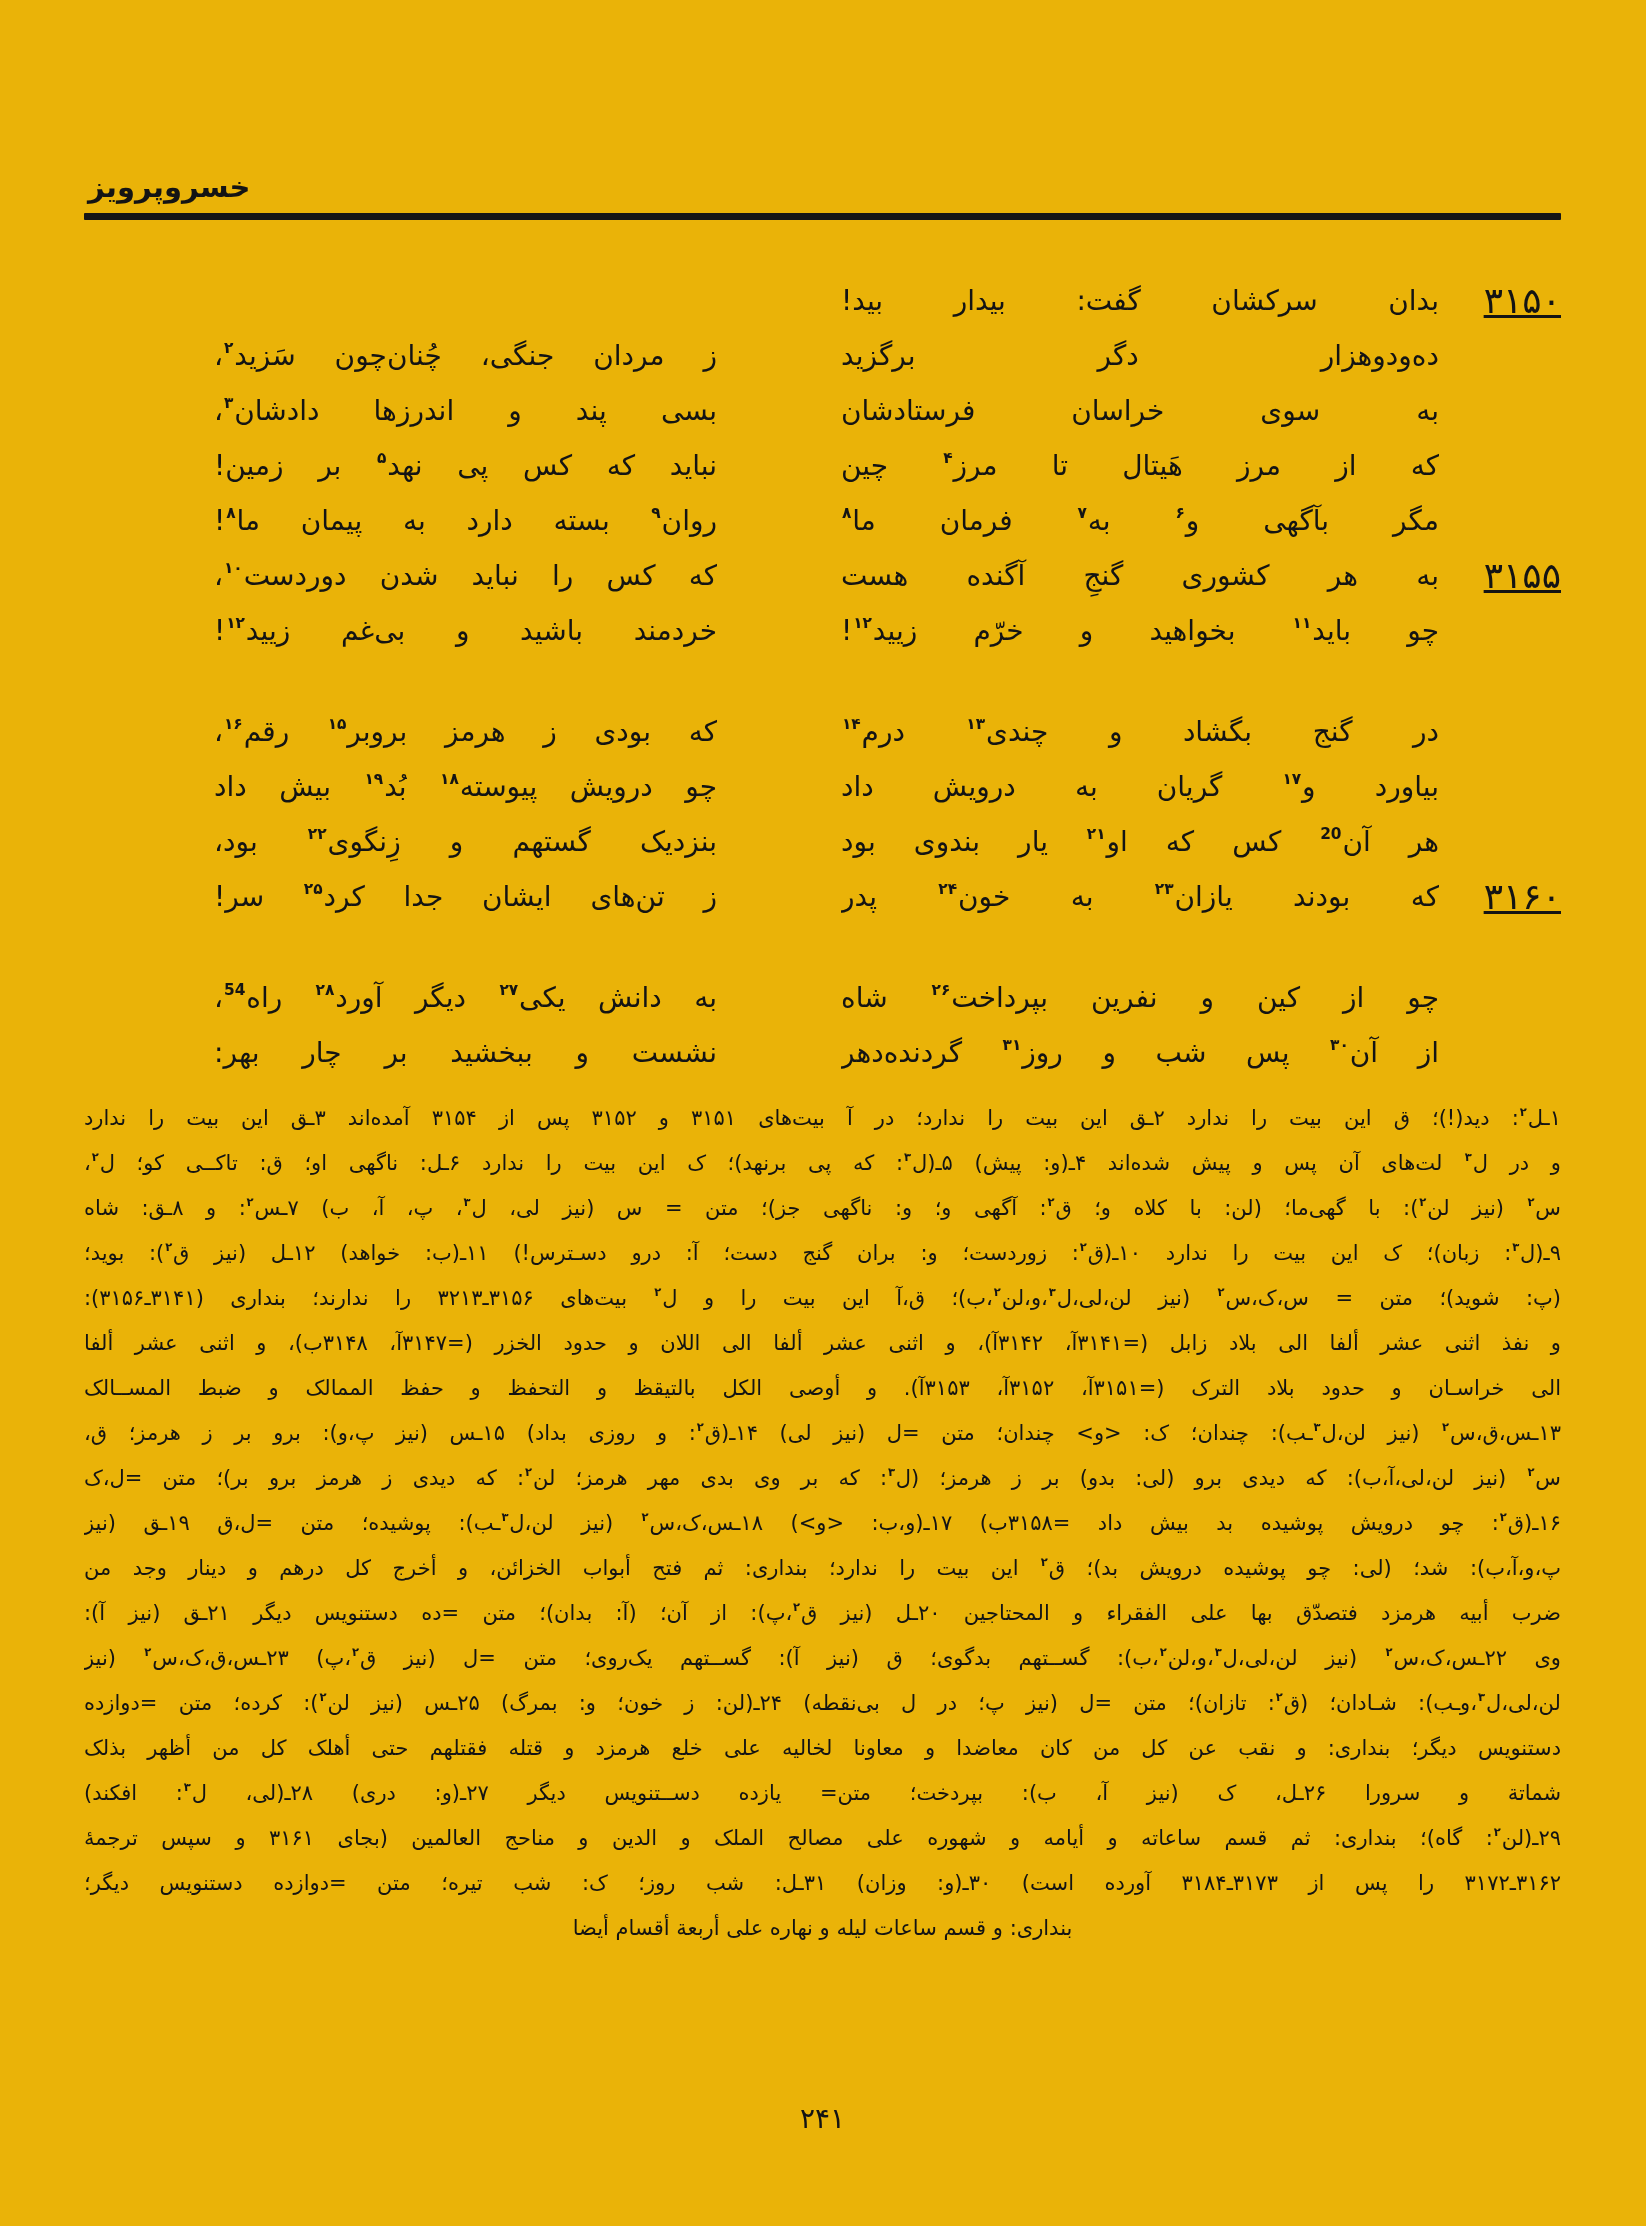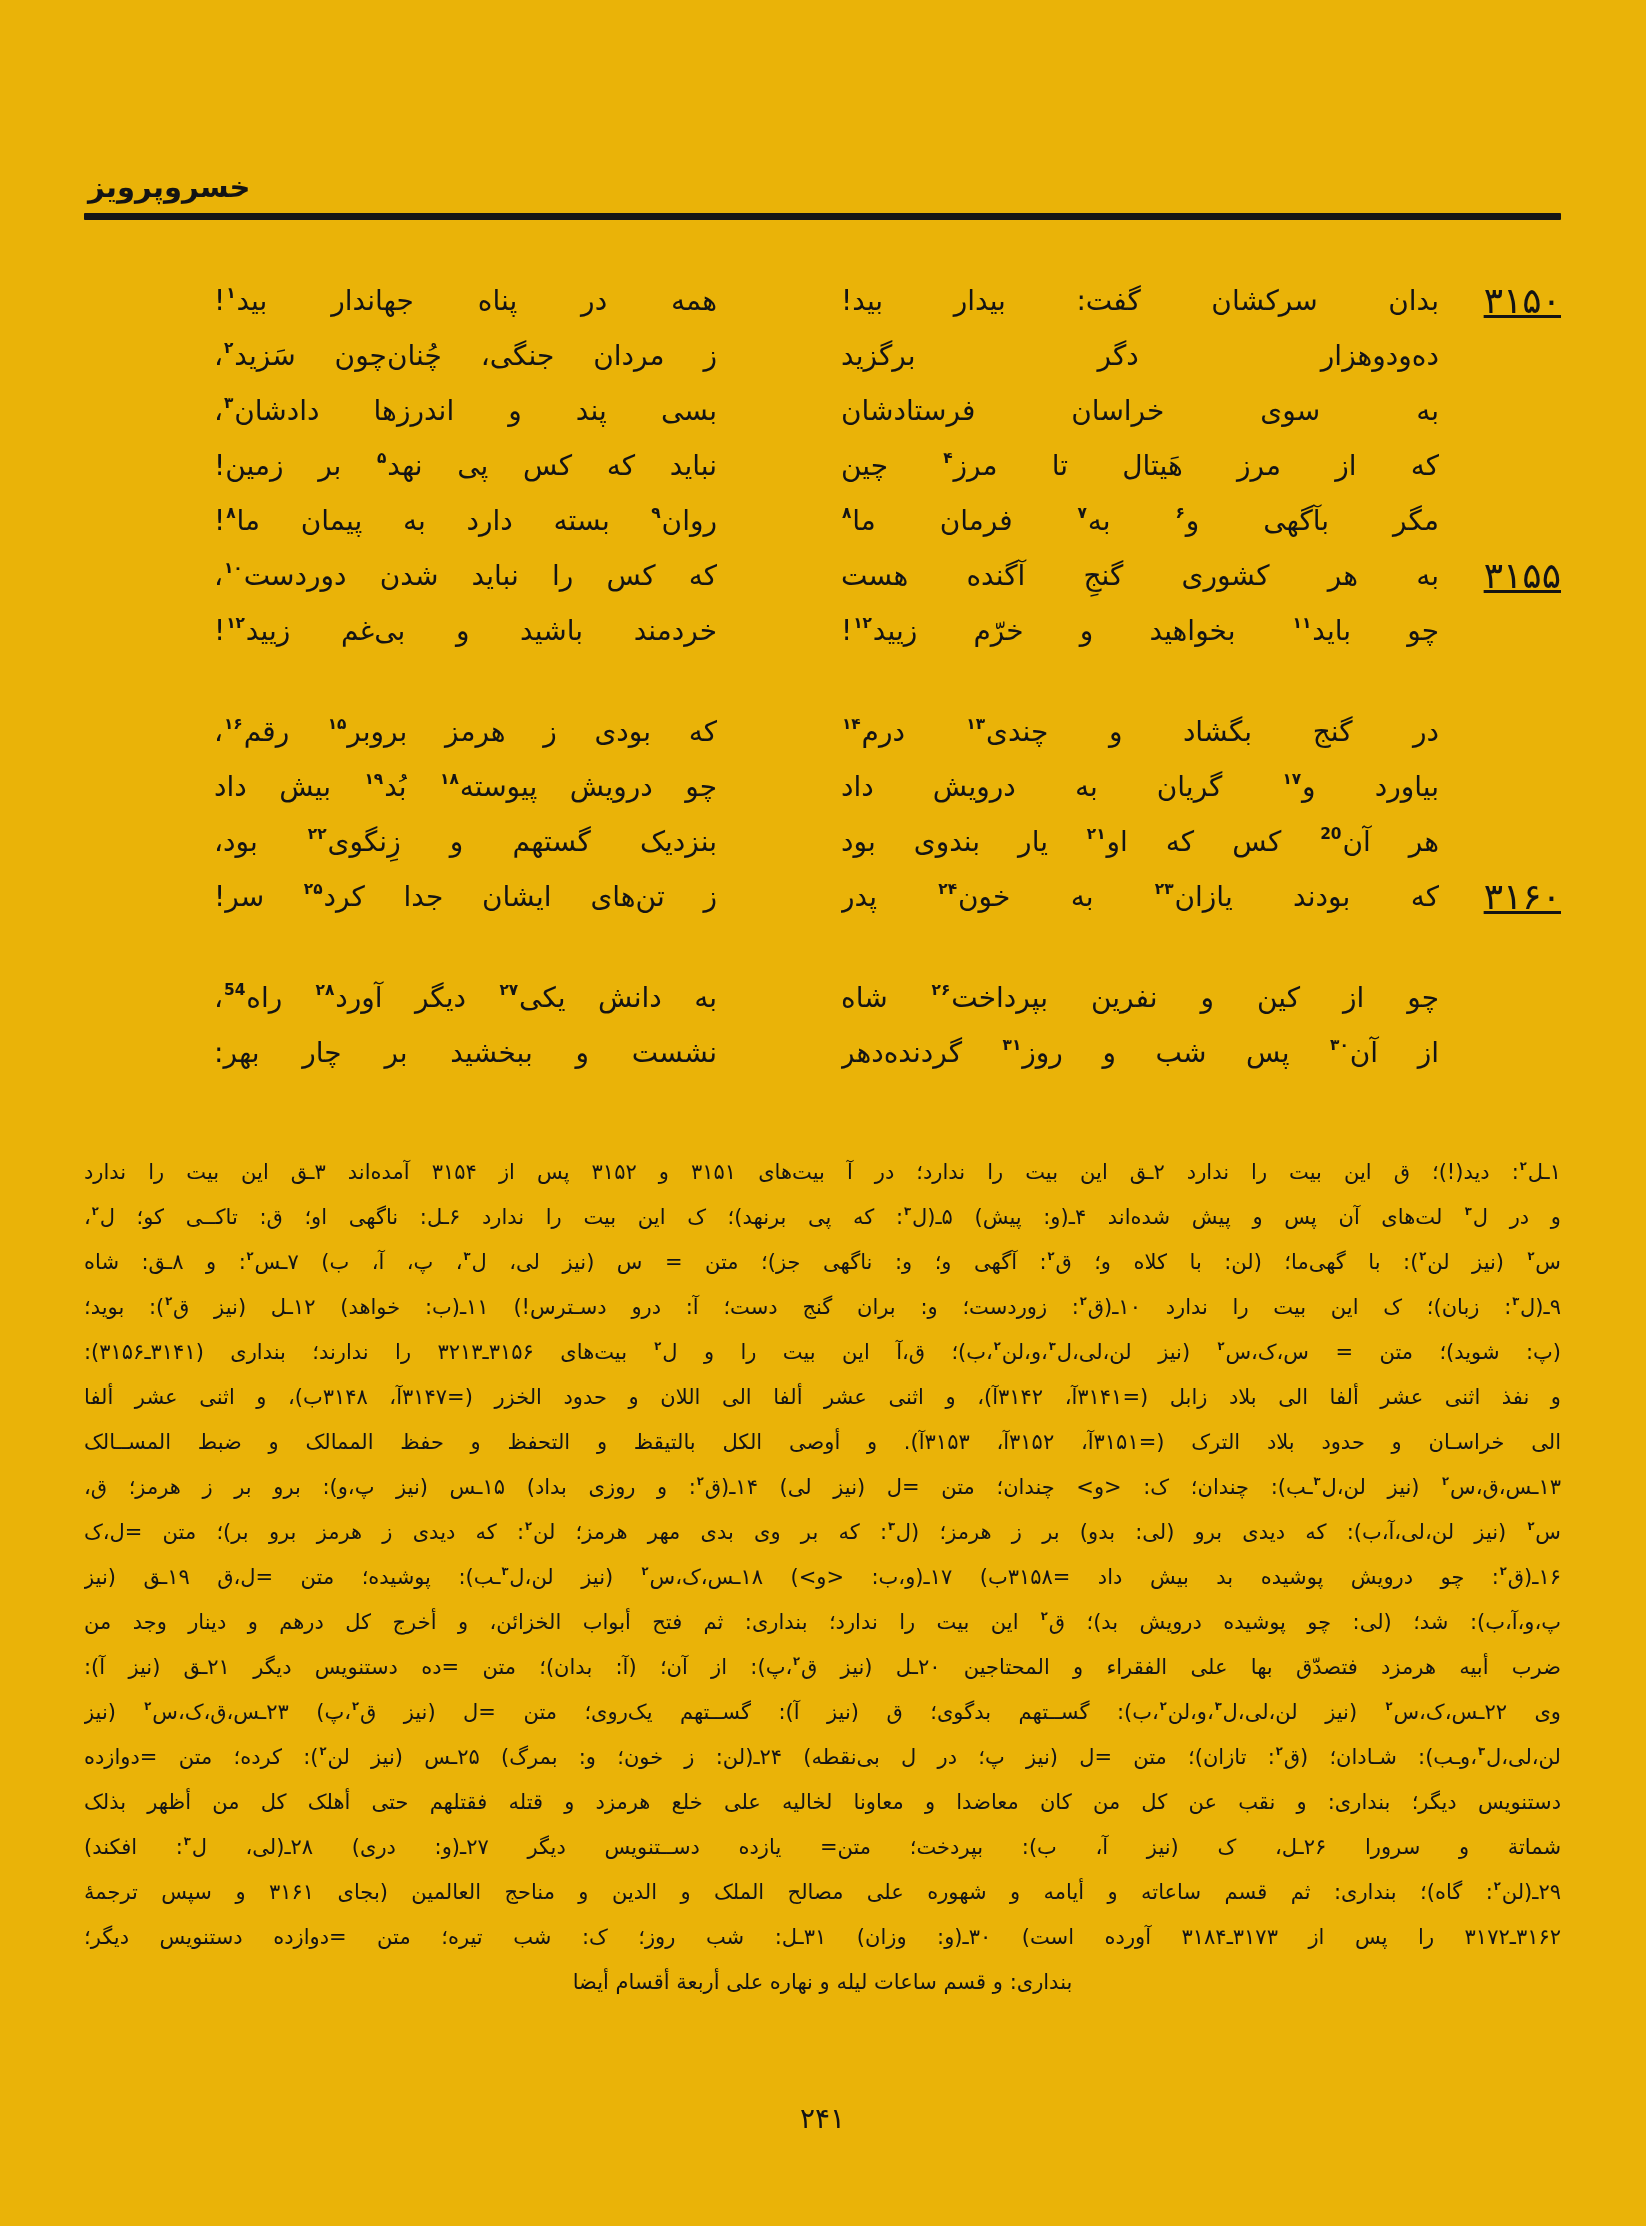--- a/index.html
+++ b/index.html
@@ -36,21 +36,21 @@
     overflow:hidden;flex:0 0 auto;
   }
   .hemi-a{width:598px;}
   .hemi-b{width:503px;margin-right:124px;}
   sup.fn-ref{
     font-size:0.55em;font-weight:bold;line-height:0;
     vertical-align:super;position:relative;top:-0.12em;
     padding:0 0.9px;
   }
   
-  .footnotes{position:absolute;top:1150px;right:85px;width:1477px;}
+  .footnotes{position:absolute;top:1096px;right:85px;width:1477px;}
   .fn-line{
     height:45px;line-height:45px;font-size:21px;
     text-align:justify;text-align-last:justify;
     overflow:hidden;
   }
   .fn-line.fn-closing{text-align-last:center;}
   
   .page-number{
     position:absolute;top:2102px;left:0;right:0;
     text-align:center;font-size:28px;
@@ -63,21 +63,20 @@
 
   <div class="running-head">خسروپرویز</div>
 
   <div class="head-rule"></div>
 
   <div class="poem" id="poem">
       <div class="verse-group">
         <div class="couplet">
           <div class="vnum">۳۱۵۰</div>
           <div class="hemi hemi-a">بدان سرکشان گفت: بیدار بید!</div>
-          <div class="hemi hemi-b">همه در پناه جهاندار بید<sup class="fn-ref">۱</sup>!</div>
         </div>
         <div class="couplet">
           <div class="vnum"></div>
           <div class="hemi hemi-a">ده‌ودوهزار دگر برگزید</div>
           <div class="hemi hemi-b">ز مردان جنگی، چُنان‌چون سَزید<sup class="fn-ref">۲</sup>،</div>
         </div>
         <div class="couplet">
           <div class="vnum"></div>
           <div class="hemi hemi-a">به سوی خراسان فرستادشان</div>
           <div class="hemi hemi-b">بسی پند و اندرزها دادشان<sup class="fn-ref">۳</sup>،</div>

